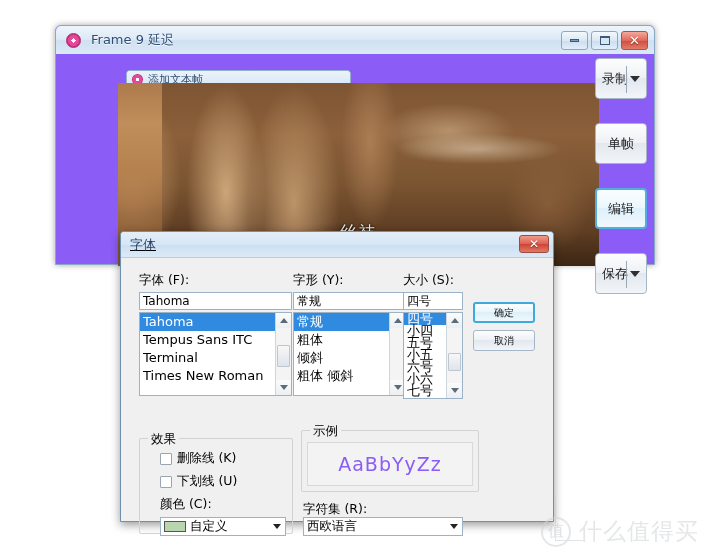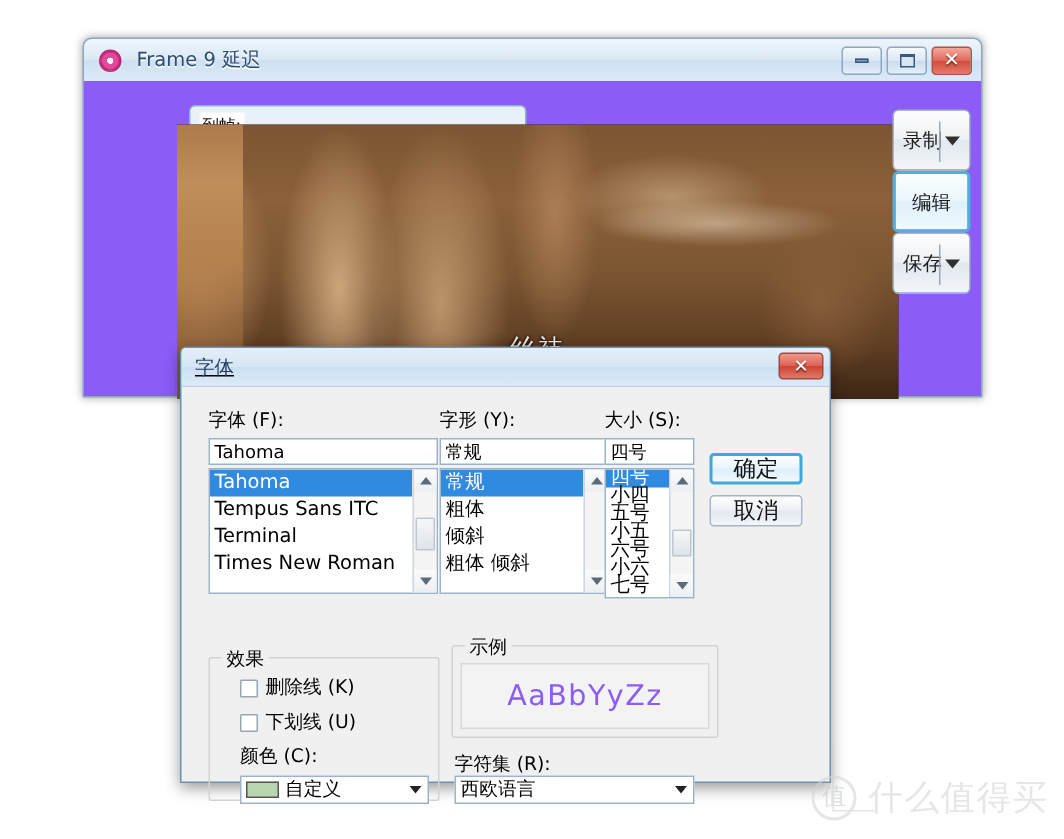--- a/index.html
+++ b/index.html
@@ -101,21 +101,21 @@
     position:absolute;left:0;top:140px;width:481px;text-align:center;
     color:#efe9e2;font-size:17px;letter-spacing:2px;
     text-shadow:0 1px 3px rgba(0,0,0,.85),0 0 2px rgba(0,0,0,.9);
     transform:translateY(-2px);
   }
   .preview-caption-wrap{position:absolute;left:0;top:0;width:481px;height:183px;}
 
   
   .side-buttons{
     position:absolute;right:7px;top:32px;width:52px;
-    display:flex;flex-direction:column;gap:0;margin-top:15px;
+    display:flex;flex-direction:column;gap:24px;
   }
   .sbtn{
     height:41px;border:1px solid #a7b6c6;border-radius:4px;
     background:linear-gradient(to bottom,#fdfdfe,#eef1f5 48%,#e2e8ef 50%,#f2f5f9);
     display:flex;align-items:center;justify-content:center;
     position:relative;font-size:13px;color:#1b1b1b;box-sizing:border-box;
   }
   .sbtn.focused{
     border:2px solid #4fb0e0;
     background:linear-gradient(to bottom,#fbfeff,#eaf6fc 48%,#dff0fa 50%,#f0f9fd);
@@ -190,21 +190,21 @@
   .tri-dn{width:0;height:0;border-left:4px solid transparent;border-right:4px solid transparent;border-top:5px solid #5c6b7a;}
   .sthumb{
     position:absolute;left:1px;width:13px;
     background:linear-gradient(to bottom,#f6f7f8,#dfe4e9);
     border:1px solid #bdc7d1;box-sizing:border-box;border-radius:1px;
   }
 
   .dlg-btn{
     border:1px solid #a7b6c6;border-radius:3px;
     background:linear-gradient(to bottom,#fdfdfe,#eef1f5 48%,#e2e8ef 50%,#f2f5f9);
-    font-size:15px;color:#111;
+    font-size:10px;color:#111;
     display:flex;align-items:center;justify-content:center;
     box-sizing:border-box;
   }
   .dlg-btn.default{
     border:2px solid #3fa9dd;
     background:linear-gradient(to bottom,#fbfeff,#e9f5fc 48%,#ddeffa 50%,#eff9fd);
   }
 
   .group{
     position:absolute;border:1px solid #d2d2d2;background:transparent;
@@ -279,38 +279,45 @@
         <div class="win-btn">
           <span class="gl-max"></span>
         </div>
         <div class="win-btn close">
           <span class="gl-close">✕</span>
         </div>
       </div>
     </div>
 
     <div class="behind-window">
+      <div class="behind-titlebar">
+        <div class="behind-icon"></div>
+        <div class="behind-title">添加文本帧</div>
+      </div>
       <div class="behind-body">
         <span class="behind-label">到帧:</span>
       </div>
     </div>
 
     <div class="preview">
       <div class="preview-img"></div>
       <div class="preview-leftstrip"></div>
       <div class="preview-caption-wrap">
         <div class="preview-caption">丝袜</div>
       </div>
     </div>
 
     <div class="side-buttons">
       <div class="sbtn split">
         <span class="lbl">录制</span>
         <span class="sep"></span>
         <span class="caret"></span>
+      </div>
+      <div class="sbtn">
+        <span class="lbl">单帧</span>
       </div>
       <div class="sbtn focused">
         <span class="lbl">编辑</span>
       </div>
       <div class="sbtn split">
         <span class="lbl">保存</span>
         <span class="sep"></span>
         <span class="caret"></span>
       </div>
     </div>

